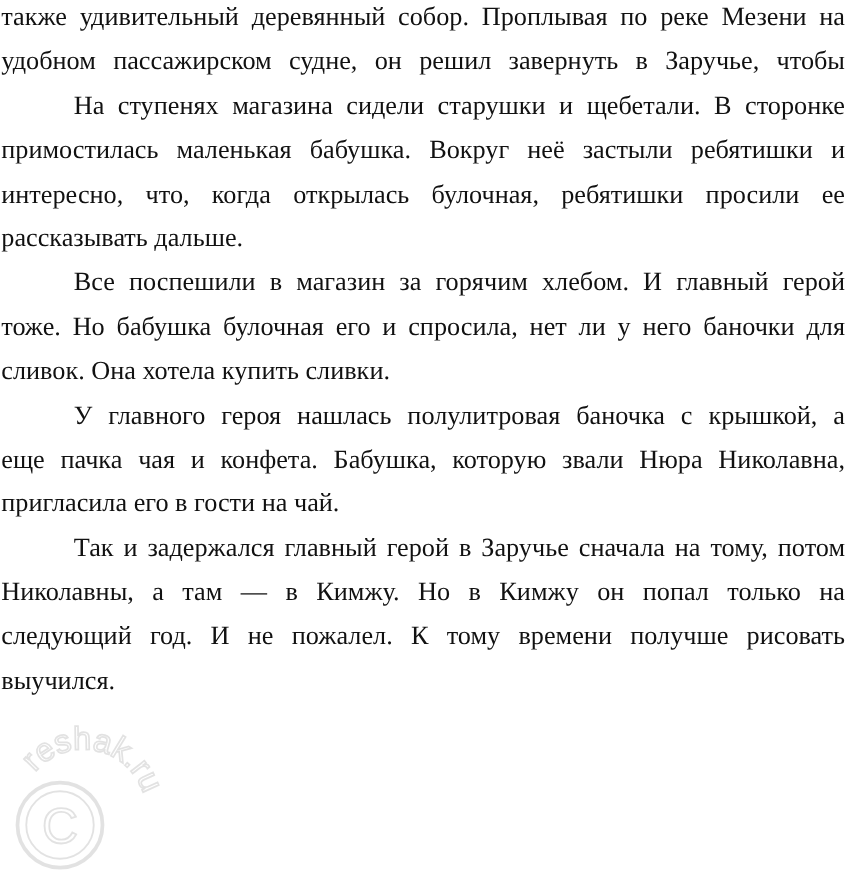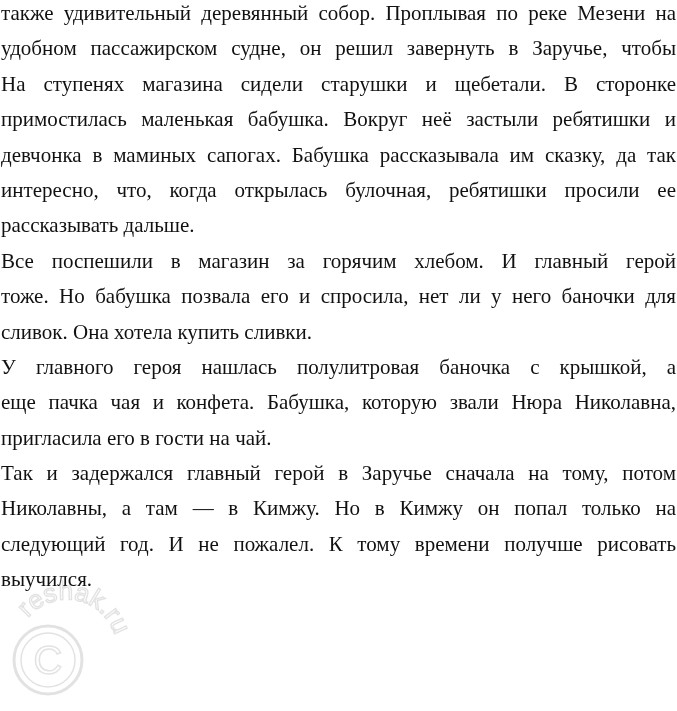--- a/index.html
+++ b/index.html
@@ -28,20 +28,21 @@
       font-size: 21px;
       white-space: nowrap;
       text-align: justify;
       text-align-last: justify;
       overflow: hidden;
     }
     .line.last {
       text-align-last: left;
     }
     .line.indent {
+      padding-left: 58px;
     }
     .watermark {
       position: absolute;
       left: 6px;
       top: 548px;
       width: 130px;
       height: 160px;
       pointer-events: none;
       opacity: 0.28;
     }
@@ -56,28 +57,27 @@
 <div class="page">
 
   <div class="paragraph">
     <span class="line">также удивительный деревянный собор. Проплывая по реке Мезени на</span>
     <span class="line">удобном пассажирском судне, он решил завернуть в Заручье, чтобы</span>
   </div>
 
   <div class="paragraph">
     <span class="line indent">На ступенях магазина сидели старушки и щебетали. В сторонке</span>
     <span class="line">примостилась маленькая бабушка. Вокруг неё застыли ребятишки и</span>
-    <span class="line">девчонка в маминых сапогах. Бабушка рассказывала им сказку, да так</span>
     <span class="line">интересно, что, когда открылась булочная, ребятишки просили ее</span>
     <span class="line last">рассказывать дальше.</span>
   </div>
 
   <div class="paragraph">
     <span class="line indent">Все поспешили в магазин за горячим хлебом. И главный герой</span>
-    <span class="line">тоже. Но бабушка позвала его и спросила, нет ли у него баночки для</span>
+    <span class="line">тоже. Но бабушка булочная его и спросила, нет ли у него баночки для</span>
     <span class="line last">сливок. Она хотела купить сливки.</span>
   </div>
 
   <div class="paragraph">
     <span class="line indent">У главного героя нашлась полулитровая баночка с крышкой, а</span>
     <span class="line">еще пачка чая и конфета. Бабушка, которую звали Нюра Николавна,</span>
     <span class="line last">пригласила его в гости на чай.</span>
   </div>
 
   <div class="paragraph">

